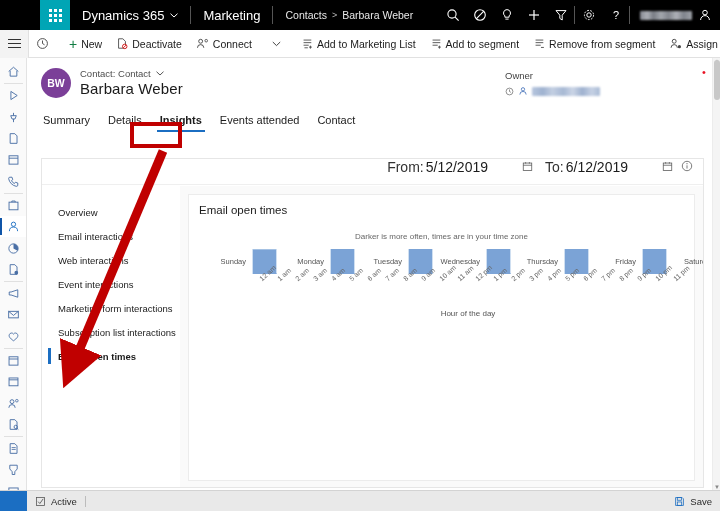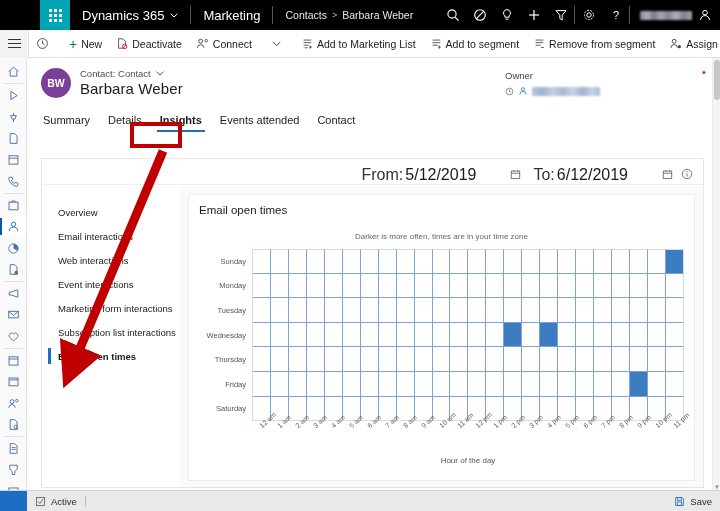--- a/index.html
+++ b/index.html
@@ -147,22 +147,22 @@
     content: ""; position: absolute; left: 6px; right: 6px; bottom: 1px;
     height: 2.5px; background: #1b6ec2;
   }
 
   
   .insights-panel {
     position: absolute; top: 100px; left: 14px; right: 16px; bottom: 2px;
     border: 1px solid #e6e6e6; background: #fff;
   }
   .daterow {
-    height: 26px; display: flex; align-items: flex-end; justify-content: flex-end;
-    gap: 0; padding: 0 10px; font-size: 16px; color: #1b1b1b;
+    height: 26px; display: flex; align-items: flex-start; justify-content: flex-end;
+    gap: 0; padding: 0 10px; font-size: 14px; color: #1b1b1b;
     border-bottom: 1px solid #efefef;
   }
   .dlabel { color: #333; }
   .dval { color: #1b1b1b; margin-left: 2px; }
   .cal-icon { margin: 0 12px 0 34px; color: #5a5a5a; }
   .cal-icon.second { margin: 0 6px 0 34px; }
   .info-icon { color: #666; margin-left: 2px; }
 
   .ipanel-body { position: absolute; top: 27px; left: 0; right: 0; bottom: 0; display: flex; }
   .inav {
@@ -184,21 +184,21 @@
     background: #fff; border: 1px solid #ececec; height: 100%;
     padding: 9px 10px 4px 10px; position: relative;
   }
   .chart-title { font-size: 11.5px; color: #1b1b1b; }
   .chart-sub {
     font-size: 8px; color: #666; text-align: center; margin-top: 16px;
   }
 
   
   .heat { position: relative; margin-top: 8px; }
-  .heat-rows { display: flex; flex-direction: column; }
+  .heat-rows { display: flex; flex-direction: row; }
   .heat-row { display: flex; align-items: stretch; height: 24.6px; }
   .ylabel {
     width: 53px; flex: 0 0 53px; font-size: 7.5px; color: #555;
     text-align: right; padding-right: 6px; display: flex;
     align-items: center; justify-content: flex-end;
   }
   .cells { display: flex; flex: 1 1 auto; }
   .cell {
     flex: 1 1 0; border-right: 1px solid #7ba3d6; border-bottom: 1px solid #7ba3d6;
     background: #fff;

